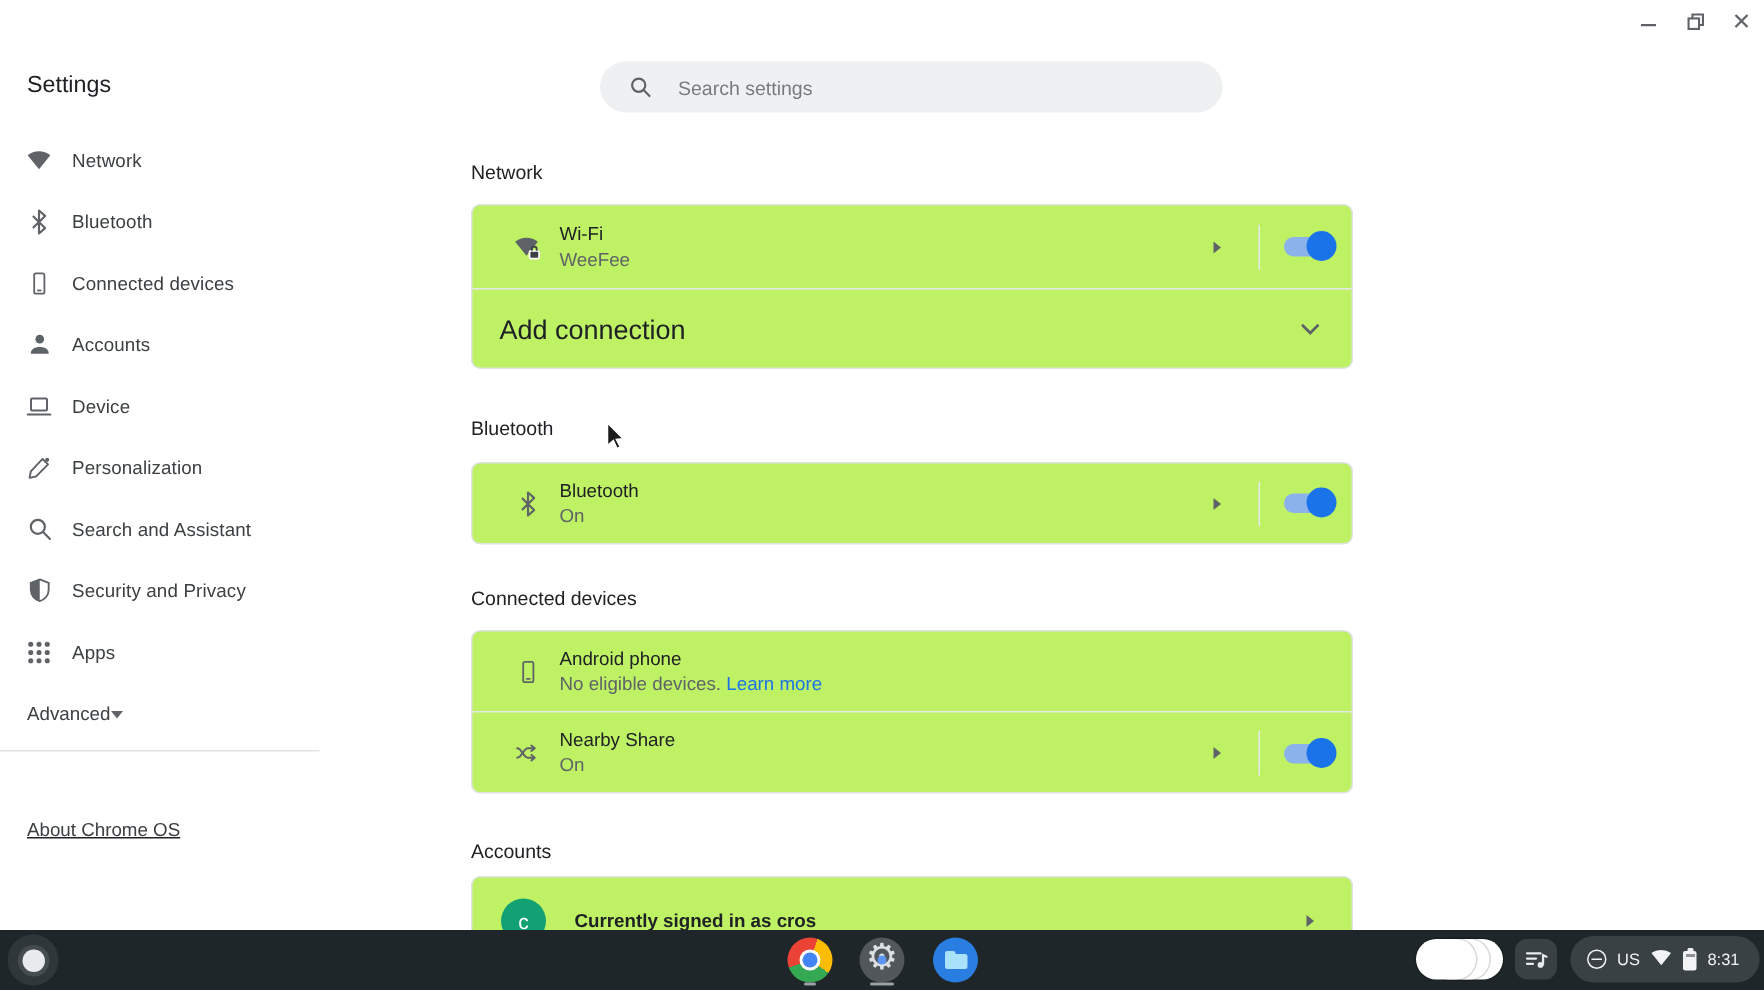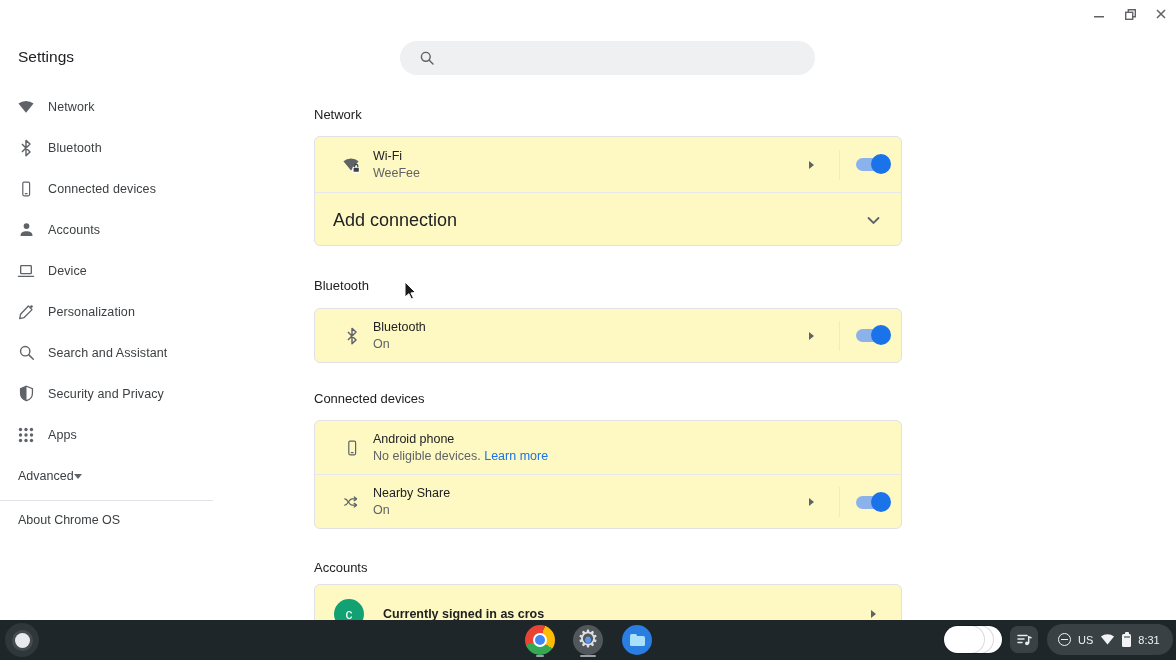--- a/index.html
+++ b/index.html
@@ -14,32 +14,32 @@
   .sidebar { position:absolute; left:0; top:0; width:240px; height:620px; background:#fff; }
   .app-title { position:absolute; left:18px; top:48px; font-size:15.5px; font-weight:400; color:#202124; }
   .nav { position:absolute; top:86px; left:0; width:240px; }
   .nav-item { height:41px; display:flex; align-items:center; padding-left:17px; cursor:pointer; }
   .nav-icon { width:18px; height:18px; flex:none; display:flex; align-items:center; justify-content:center; }
   .nav-label { margin-left:13px; font-size:12.5px; font-weight:500; color:#3c4043; letter-spacing:.1px; }
   .advanced-row { position:absolute; top:456px; left:0; width:211px; height:40px; display:flex; align-items:center; justify-content:flex-start; padding:0 15px 0 18px; cursor:pointer; }
   .advanced-label { font-size:12.5px; font-weight:500; color:#3c4043; }
   .caret-down { width:0; height:0; border-left:4.5px solid transparent; border-right:4.5px solid transparent; border-top:5px solid #5f6368; }
   .sidebar-divider { position:absolute; top:500px; left:0; width:213px; height:1px; background:#e0e3e7; }
-  .about-row { position:absolute; top:513px; left:18px; height:20px; display:flex; align-items:flex-start; cursor:pointer; }
+  .about-row { position:absolute; top:540px; left:18px; height:20px; display:flex; align-items:flex-end; cursor:pointer;text-decoration:underline; }
   .about-label { font-size:12.5px; font-weight:500; color:#3c4043; }
 
   
   .searchbar { position:absolute; left:400px; top:41px; width:415px; height:34px; border-radius:17px; background:#eef0f1; display:flex; align-items:center; padding-left:19px; }
   .search-glyph { width:16px; height:16px; flex:none; }
   .searchbar input { border:none; outline:none; background:transparent; margin-left:17px; font-size:13px; color:#3c4043; width:330px; font-family:"Liberation Sans", sans-serif; }
   .searchbar input::placeholder { color:#767b80; }
 
   
   .section-header { position:absolute; left:314px; font-size:13px; color:#202124; }
-  .card { position:absolute; left:314px; width:588px; background:#fef9c3; border:1px solid #dfe1e5; border-radius:6px; }
+  .card { position:absolute; left:314px; width:588px; background:#bef264; border:1px solid #dfe1e5; border-radius:6px; }
   .row { position:relative; display:flex; align-items:center; padding-left:27px; }
   .row-divided { border-bottom:1px solid #e6e8eb; }
   .row-icon { width:20px; height:20px; flex:none; display:flex; align-items:center; justify-content:center; }
   .row-text { margin-left:11px; }
   .row-title { font-size:12.5px; color:#202124; line-height:17px; }
   .row-sub { font-size:12.5px; color:#5f6368; line-height:17px; }
   .row-sub a { color:#1a73e8; text-decoration:none; }
   .tri-right { position:absolute; left:494px; width:0; height:0; border-top:4px solid transparent; border-bottom:4px solid transparent; border-left:5px solid #5f6368; }
   .vdiv { position:absolute; left:524px; top:50%; transform:translateY(-50%); width:1px; height:30px; background:#e6e8eb; }
   .toggle { position:absolute; left:541px; width:33px; height:13px; border-radius:7px; background:#8cb2ec; cursor:pointer; }
@@ -207,20 +207,21 @@
 
   <main>
 
     <div class="searchbar">
       <span class="search-glyph">
         <svg width="16" height="16" viewBox="0 0 20 20" fill="none" stroke="#5f6368" stroke-width="1.8">
             <circle cx="8.5" cy="8.5" r="5.5"></circle>
             <path d="M12.8 12.8L17.5 17.5" stroke-linecap="round"></path>
           </svg>
       </span>
+      <input type="text" placeholder="Search settings" style="">
     </div>
 
     <div class="section-header" style="top:107px;">Network</div>
     <div class="card" style="top:136px; height:110px;">
       <div class="row row-divided" style="height:56px;">
         <span class="row-icon">
           <svg width="20" height="20" viewBox="0 0 20 20">
             <path d="M9 15.5L1.4 6.2A12.1 12.1 0 0 1 16.6 6.2Z" fill="#5f6368"></path>
             <rect x="11" y="12.2" width="6.4" height="5.2" rx="1" fill="#3c4043" stroke="#fff" stroke-width="1.2"></rect>
             <path d="M12.6 12.2v-1.2a1.6 1.6 0 0 1 3.2 0v1.2" fill="none" stroke="#3c4043" stroke-width="1.2"></path>

